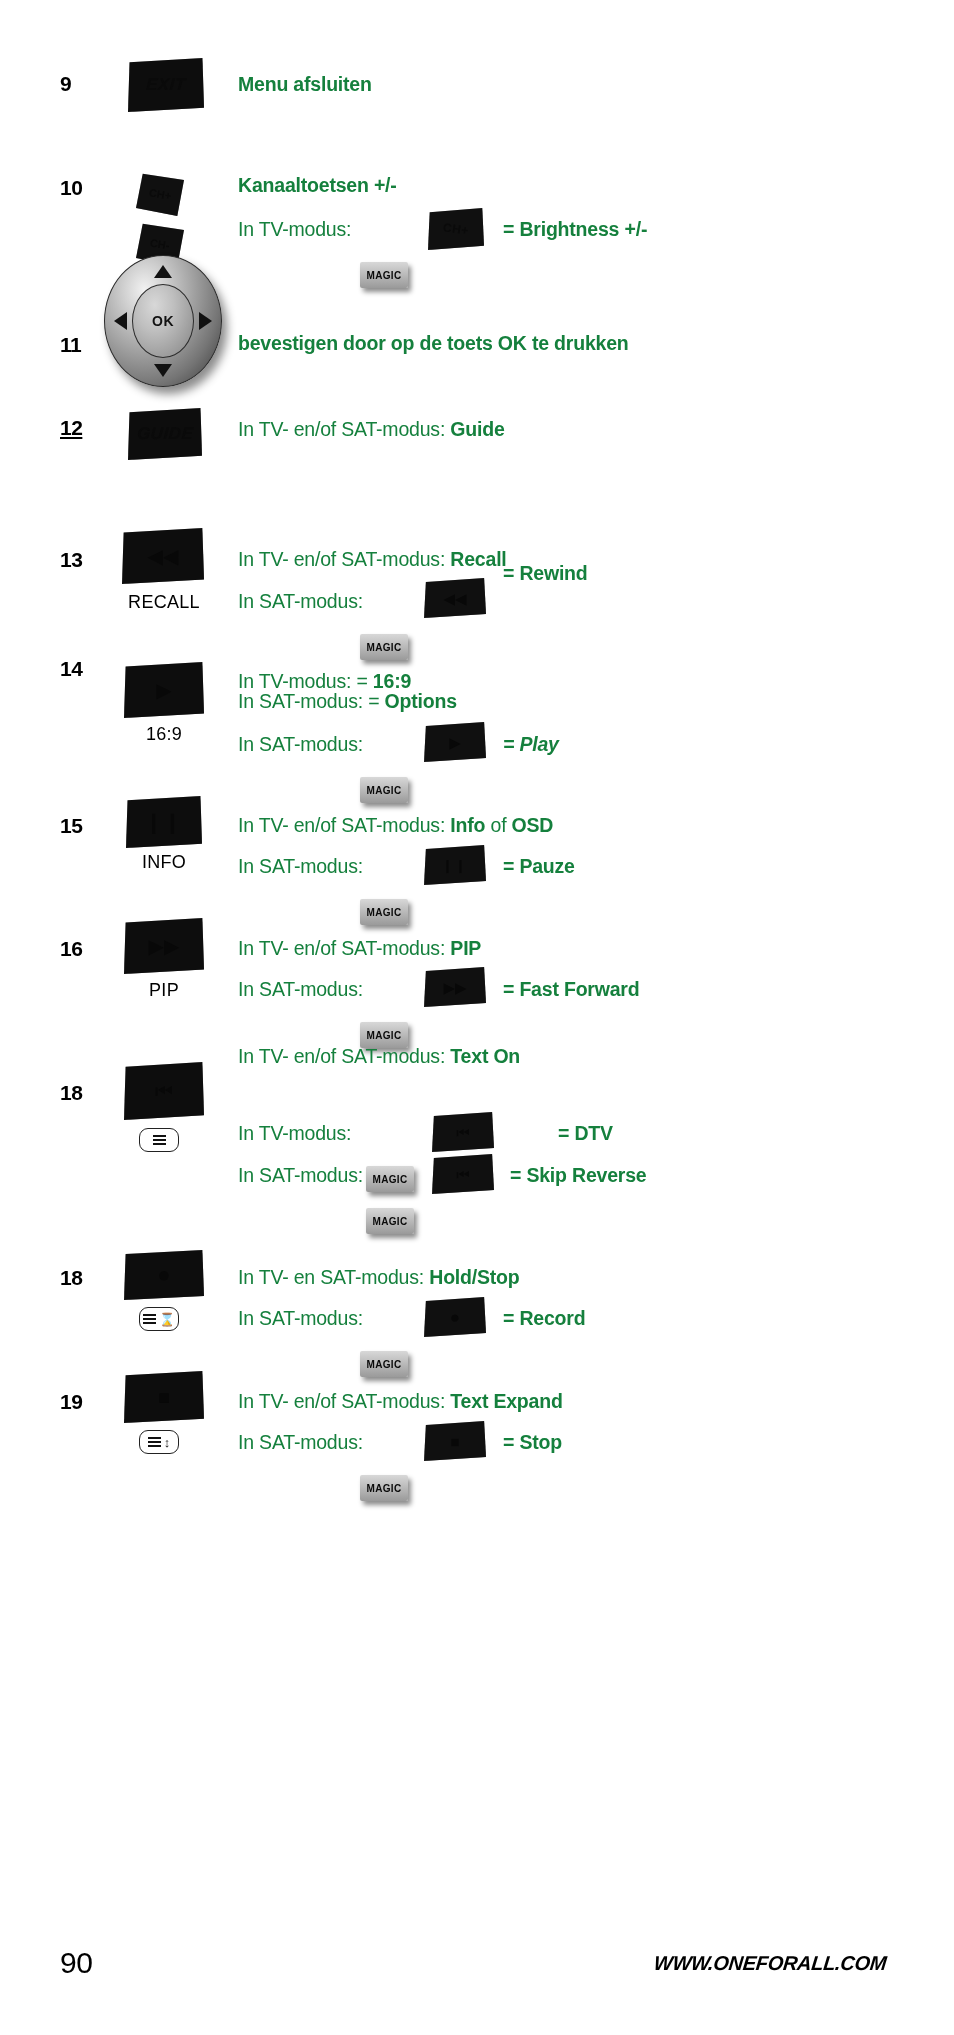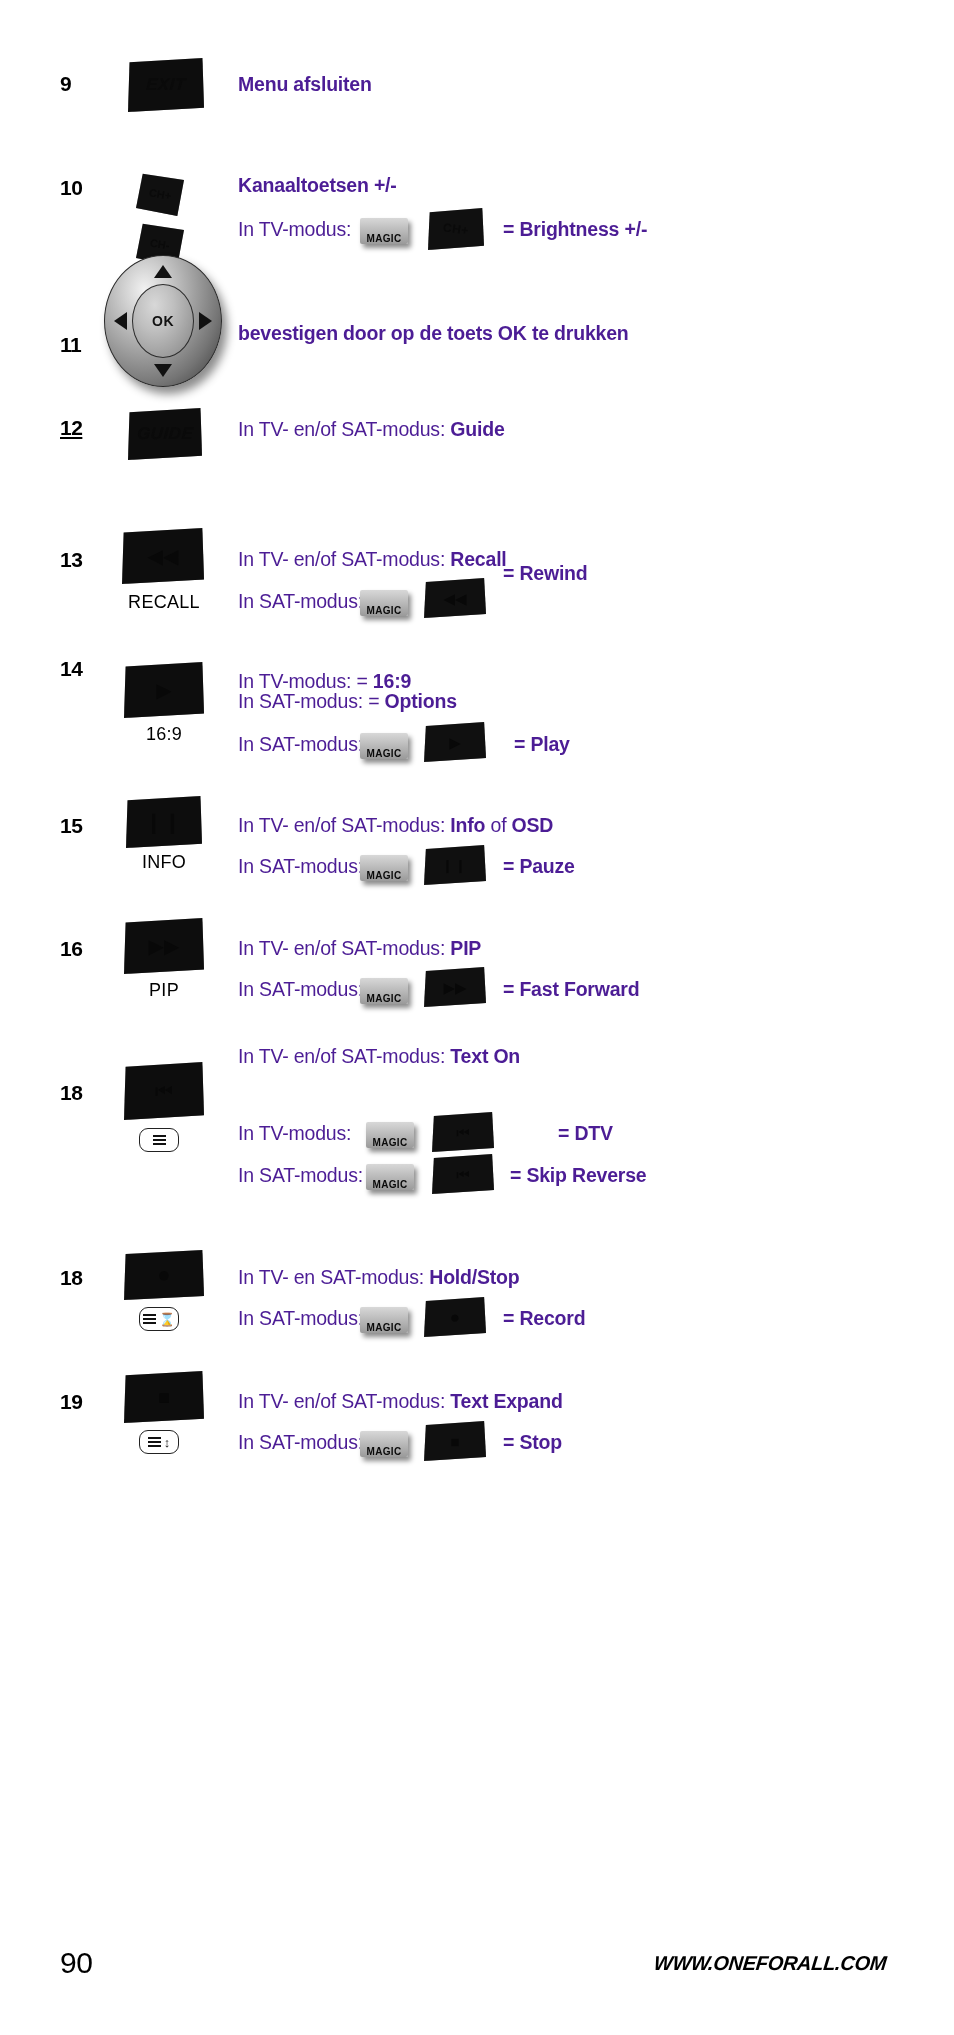--- a/index.html
+++ b/index.html
@@ -19,21 +19,21 @@
   .page { position: relative; width: 954px; height: 2035px; }
   .num {
     position: absolute;
     font-size: 21px; font-weight: bold;
     letter-spacing: -0.5px;
     color: #000;
   }
   .desc {
     position: absolute;
     font-size: 19.5px;
-    color: #4c1d95;
+    color: #15803d;
     white-space: nowrap;
     letter-spacing: -0.2px;
   }
   .desc.bold { font-weight: bold; }
   .desc b { font-weight: bold; }
   .sublabel {
     position: absolute;
     font-size: 18px;
     color: #000;
     white-space: nowrap;
@@ -94,21 +94,21 @@
   }
   .key-small .glyph { font-size: 15px; }
 
   
   .key-magic {
     width: 48px; height: 26px;
     border-radius: 2px;
     border: none;
     background: linear-gradient(180deg,#d8d8d8 0%,#bcbcbc 45%,#9a9a9a 100%);
     box-shadow: 3px 4px 5px rgba(0,0,0,0.45);
-    display:flex; align-items:flex-end; justify-content:center;
+    display:flex; align-items:center; justify-content:center;margin-top:44px;
   }
   .key-magic::before {
     content:""; position:absolute; left:-2px; top:-2px; right:-2px; bottom:-2px;
     background:#121212; border-radius:3px; z-index:-1;
   }
   .key-magic .kt {
     font-size: 10px; font-weight:bold; font-style: normal;
     letter-spacing:0.3px; transform:none;
   }
 
@@ -243,21 +243,21 @@
   <div class="num" style="left:60px; top:305px;margin-top:28px;">11</div>
   <div class="navpad" style="left:104px; top:255px;">
     <span class="arrow up"></span>
     <span class="arrow down"></span>
     <span class="arrow left"></span>
     <span class="arrow right"></span>
     <div class="inner">
       <span class="ok">OK</span>
     </div>
   </div>
-  <div class="desc bold" style="left:238px; top:322px;">bevestigen door op de toets OK te drukken</div>
+  <div class="desc bold" style="left:238px; top:332px;">bevestigen door op de toets OK te drukken</div>
 
   <div class="num" style="left:60px; top:416px;text-decoration:underline;">12</div>
   <div class="key key-wide" style="left:128px; top:408px; width:74px; height:52px;">
     <span class="kt">GUIDE</span>
   </div>
   <div class="desc" style="left:238px; top:418px;">
     <span>In TV- en/of SAT-modus: </span><b>Guide</b>
   </div>
 
   <div class="num" style="left:60px; top:548px;">13</div>
@@ -288,21 +288,21 @@
   <div class="desc" style="left:238px; top:690px;">
     <span>In SAT-modus: = </span><b>Options</b>
   </div>
   <div class="desc" style="left:238px; top:733px;">In SAT-modus:</div>
   <div class="key key-magic" style="left:360px; top:733px;">
     <span class="kt">MAGIC</span>
   </div>
   <div class="key key-small" style="left:424px; top:722px;">
     <span class="glyph">▶</span>
   </div>
-  <div class="desc bold" style="left:514px; top:733px;">= Play</div>
+  <div class="desc bold" style="left:503px; top:733px;font-style:italic;">= Play</div>
 
   <div class="num" style="left:60px; top:814px;">15</div>
   <div class="key key-wide" style="left:126px; top:796px; width:76px; height:52px;">
     <span class="glyph" style="letter-spacing:2px;">❙❙</span>
   </div>
   <div class="sublabel" style="left:118px; top:852px; width:92px;">INFO</div>
   <div class="desc" style="left:238px; top:814px;">
     <span>In TV- en/of SAT-modus: </span><b>Info</b><span> of </span><b>OSD</b>
   </div>
   <div class="desc" style="left:238px; top:855px;">In SAT-modus:</div>

